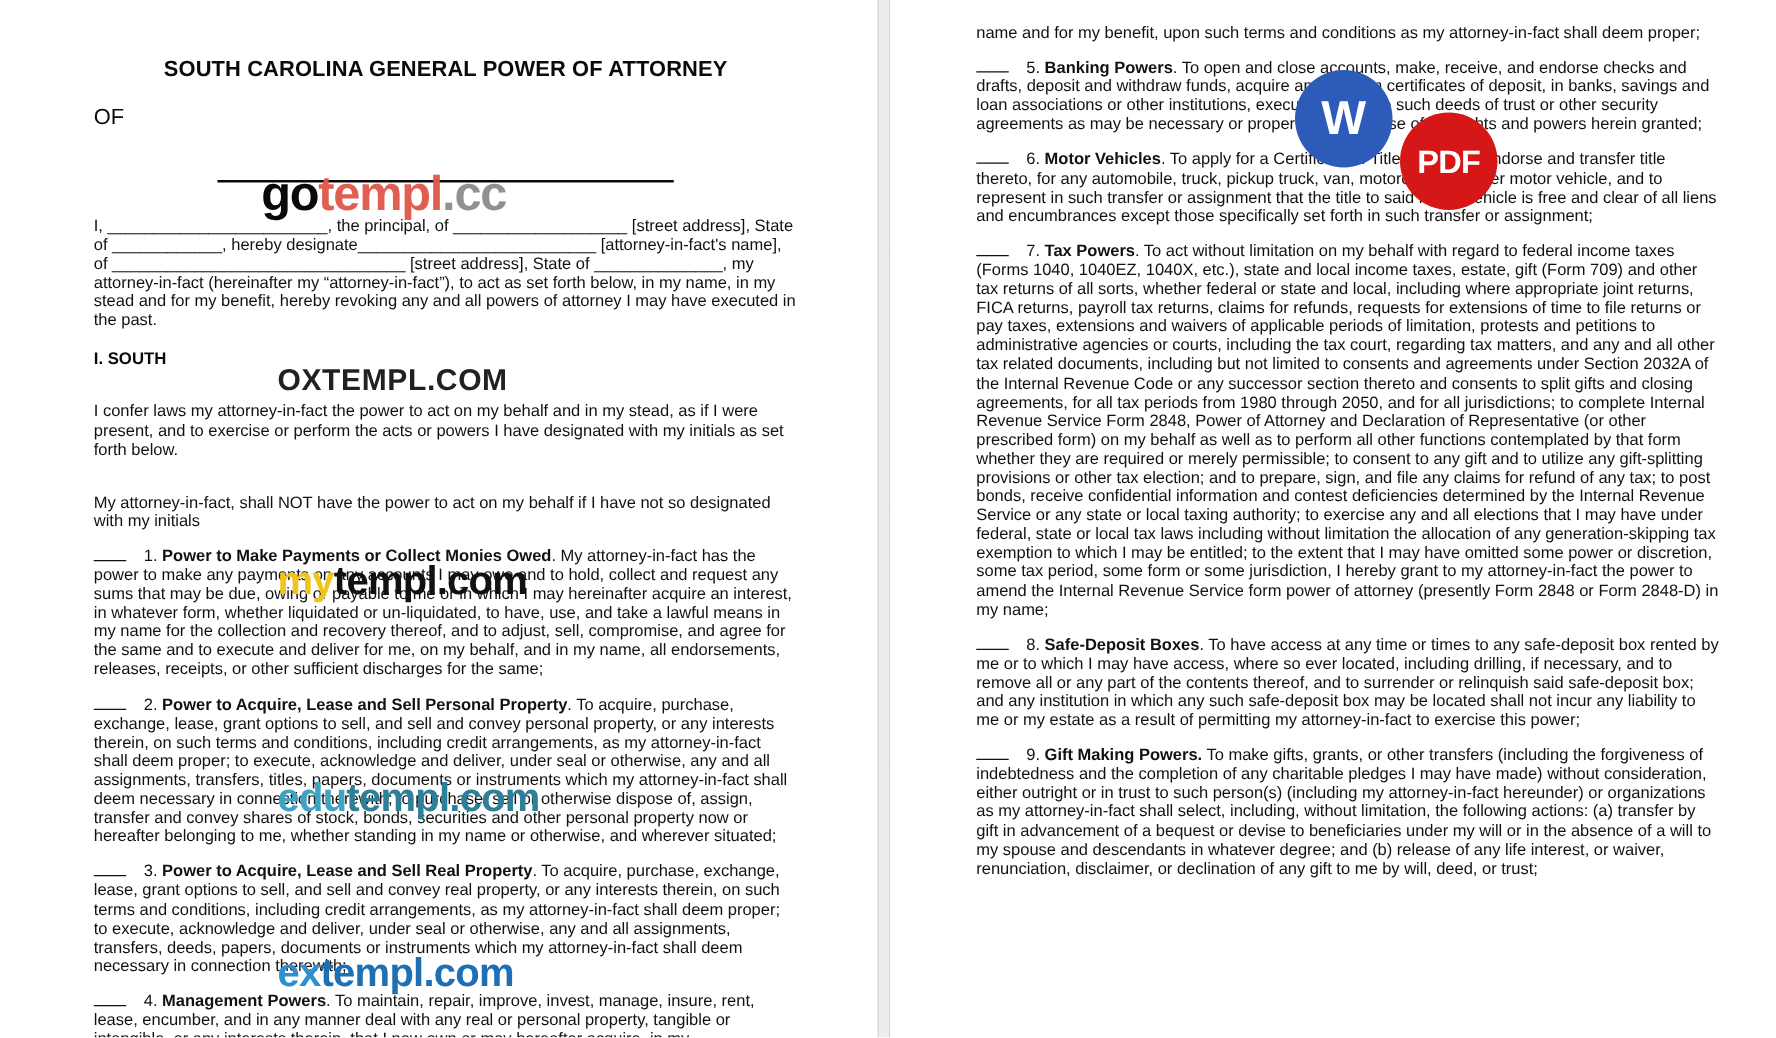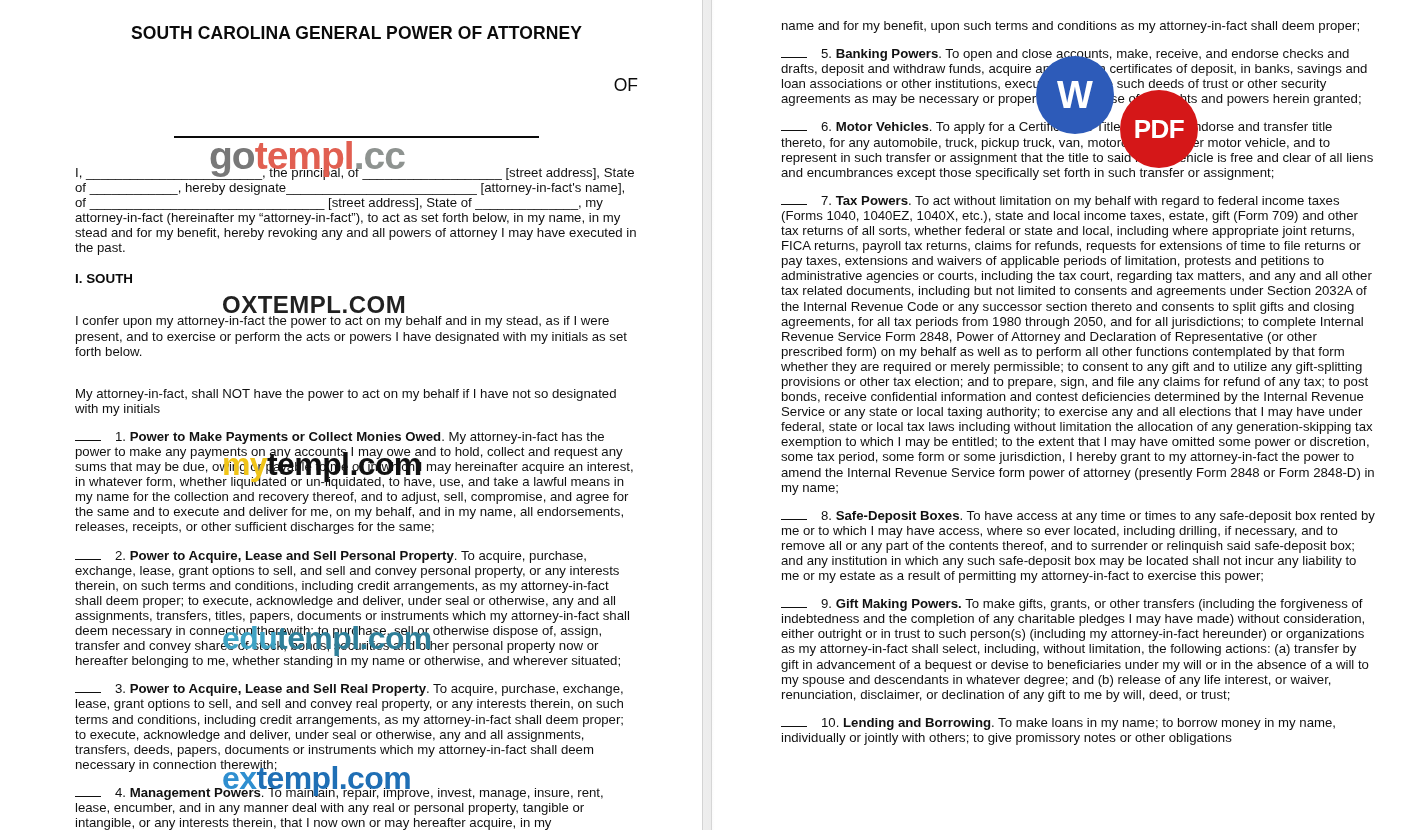--- a/index.html
+++ b/index.html
@@ -42,28 +42,28 @@
         #d6d6d6 53%, #d6d6d6 57%,
         #fbfbfb 58%, #ffffff 70%, #ffffff 100%);
   }
 
   
   .doc-title {
     text-align: center;
     font-size: 17.5px;
     letter-spacing: .1px;
     color: #0b0b0b;
-    margin-top: 23px;
+    margin-top: 45px;
     line-height: 1.25;
   }
   .doc-subtitle {
-    text-align: right;
+    text-align: left;
     font-size: 17.5px;
     color: #0b0b0b;
-    margin-top: 30px;
+    margin-top: 16px;
   }
   .name-rule {
     width: 365px;
     height: 0;
     border-top: 2px solid #0a0a0a;
     margin: 40px auto 0 auto;
   }
 
   p.body {
     font-size: 13.2px;
@@ -109,21 +109,21 @@
     font-weight: bold;
     line-height: 1;
     user-select: none;
   }
   .wm-gotempl {
     left: 209px; top: 136px;
     font-size: 39px;
     letter-spacing: -1px;
     opacity: .96;
   }
-  .wm-gotempl .a { color: #737373; }
+  .wm-gotempl .a { color: #000000; }
   .wm-gotempl .b { color: #e0594a; }
   .wm-gotempl .c { color: #8a8f8c; }
 
   .wm-ox {
     left: 222px; top: 293px;
     font-size: 24px;
     color: #111111;
     letter-spacing: .5px;
     opacity: .93;
   }
@@ -191,21 +191,21 @@
   <div class="page page-left">
 
     <h1 class="doc-title">SOUTH CAROLINA GENERAL POWER OF ATTORNEY</h1>
     <div class="doc-subtitle">OF</div>
     <div class="name-rule"></div>
 
     <p class="body">I, ________________________, the principal, of ___________________ [street address], State of ____________, hereby designate__________________________ [attorney-in-fact's name], of ________________________________ [street address], State of ______________, my attorney-in-fact (hereinafter my “attorney-in-fact”), to act as set forth below, in my name, in my stead and for my benefit, hereby revoking any and all powers of attorney I may have executed in the past.</p>
 
     <div class="sec-head">I. SOUTH</div>
 
-    <p class="body">I confer upon my attorney-in-fact the power to act on my behalf and in my stead, as if I were present, and to exercise or perform the acts or powers I have designated with my initials as set forth below.</p>
+    <p class="body">I confer laws my attorney-in-fact the power to act on my behalf and in my stead, as if I were present, and to exercise or perform the acts or powers I have designated with my initials as set forth below.</p>
 
     <p class="body">My attorney-in-fact, shall NOT have the power to act on my behalf if I have not so designated with my initials</p>
 
     <div class="clause">
       <span class="blank"></span><span>1.</span>
       <b>Power to Make Payments or Collect Monies Owed</b><span>. My attorney-in-fact has the power to make any payments on any accounts I may owe and to hold, collect and request any sums that may be due, owing or payable to me or in which I may hereinafter acquire an interest, in whatever form, whether liquidated or un-liquidated, to have, use, and take a lawful means in my name for the collection and recovery thereof, and to adjust, sell, compromise, and agree for the same and to execute and deliver for me, on my behalf, and in my name, all endorsements, releases, receipts, or other sufficient discharges for the same;</span>
     </div>
 
     <div class="clause">
       <span class="blank"></span><span>2.</span>
@@ -261,24 +261,20 @@
     <div class="clause">
       <span class="blank"></span><span>8.</span>
       <b>Safe-Deposit Boxes</b><span>. To have access at any time or times to any safe-deposit box rented by me or to which I may have access, where so ever located, including drilling, if necessary, and to remove all or any part of the contents thereof, and to surrender or relinquish said safe-deposit box; and any institution in which any such safe-deposit box may be located shall not incur any liability to me or my estate as a result of permitting my attorney-in-fact to exercise this power;</span>
     </div>
 
     <div class="clause">
       <span class="blank"></span><span>9.</span>
       <b>Gift Making Powers.</b><span> To make gifts, grants, or other transfers (including the forgiveness of indebtedness and the completion of any charitable pledges I may have made) without consideration, either outright or in trust to such person(s) (including my attorney-in-fact hereunder) or organizations as my attorney-in-fact shall select, including, without limitation, the following actions: (a) transfer by gift in advancement of a bequest or devise to beneficiaries under my will or in the absence of a will to my spouse and descendants in whatever degree; and (b) release of any life interest, or waiver, renunciation, disclaimer, or declination of any gift to me by will, deed, or trust;</span>
     </div>
 
-    <div class="clause">
-      <span class="blank"></span><span>10.</span>
-      <b>Lending and Borrowing</b><span>. To make loans in my name; to borrow money in my name, individually or jointly with others; to give promissory notes or other obligations</span>
-    </div>
 
   </div>
 
   <div class="badges">
     <div class="badge badge-word">W</div>
     <div class="badge badge-pdf">PDF</div>
   </div>
 
 </div>
 

